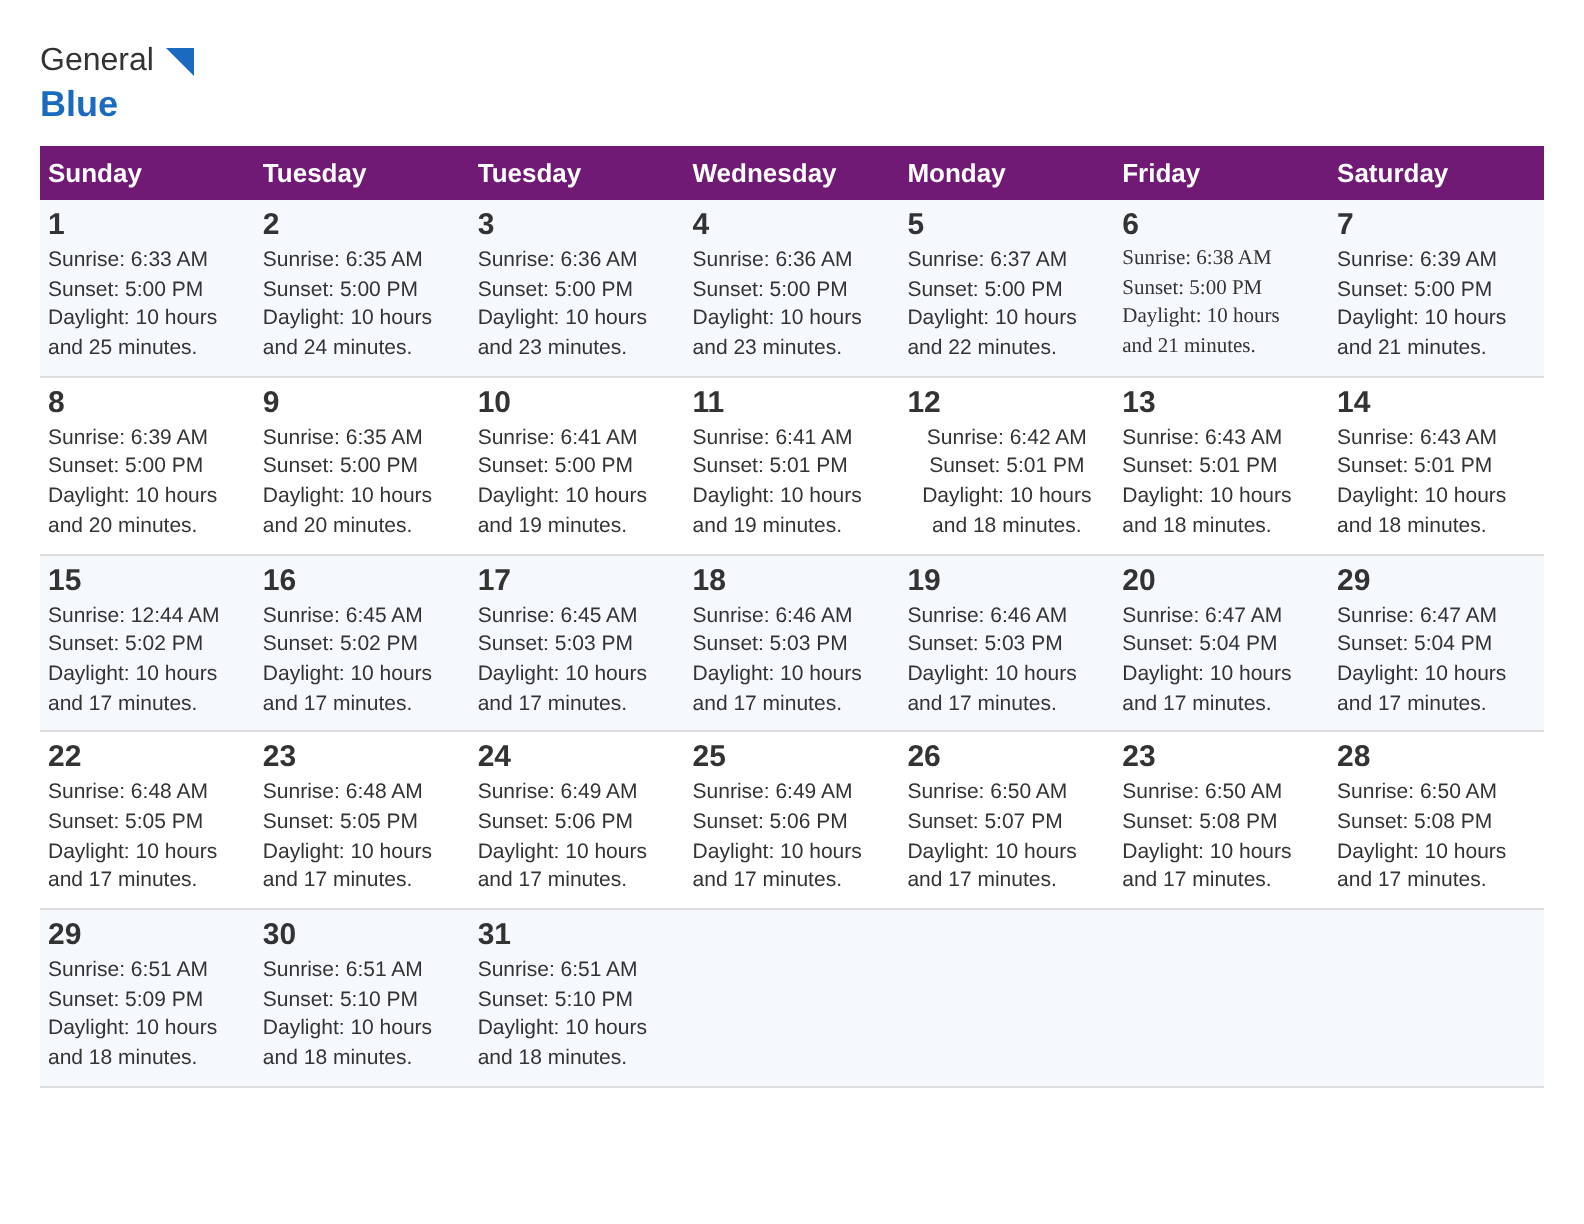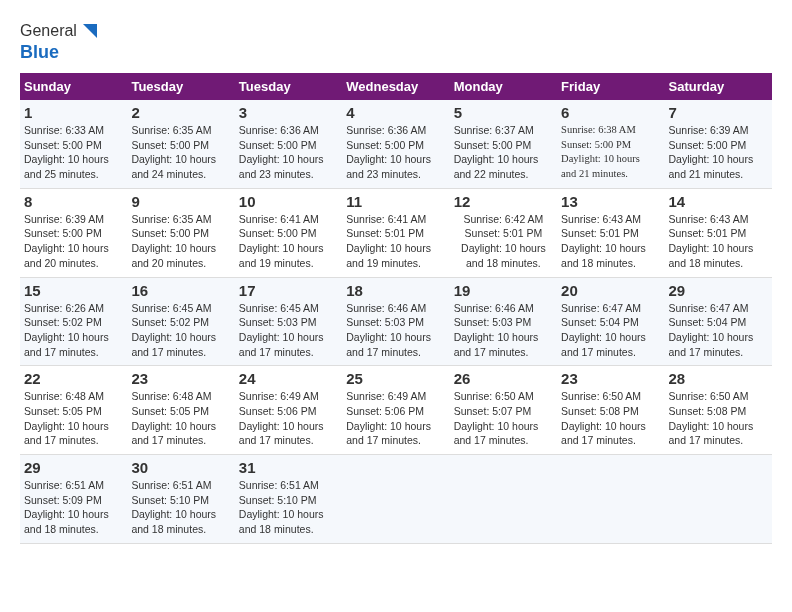--- a/index.html
+++ b/index.html
@@ -205,21 +205,21 @@
           <span class="day-num">14</span>
           <div class="day-info" style="white-space: pre-line;">Sunrise: 6:43 AM
 Sunset: 5:01 PM
 Daylight: 10 hours
 and 18 minutes.</div>
         </td>
       </tr>
       <tr>
         <td>
           <span class="day-num">15</span>
-          <div class="day-info" style="white-space: pre-line;">Sunrise: 6:26 AM
+          <div class="day-info" style="white-space: pre-line;">Sunrise: 12:44 AM
 Sunset: 5:02 PM
 Daylight: 10 hours
 and 17 minutes.</div>
         </td>
         <td>
           <span class="day-num">16</span>
           <div class="day-info" style="white-space: pre-line;">Sunrise: 6:45 AM
 Sunset: 5:02 PM
 Daylight: 10 hours
 and 17 minutes.</div>

